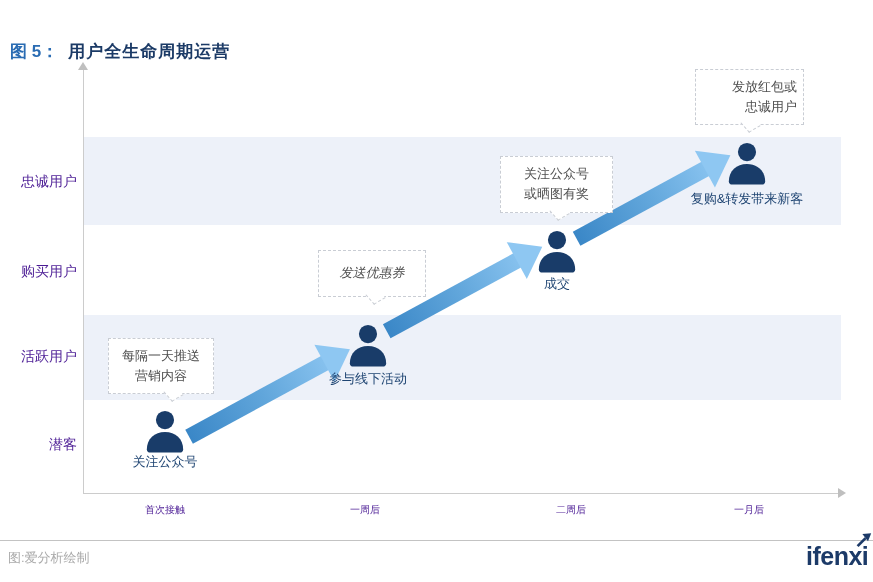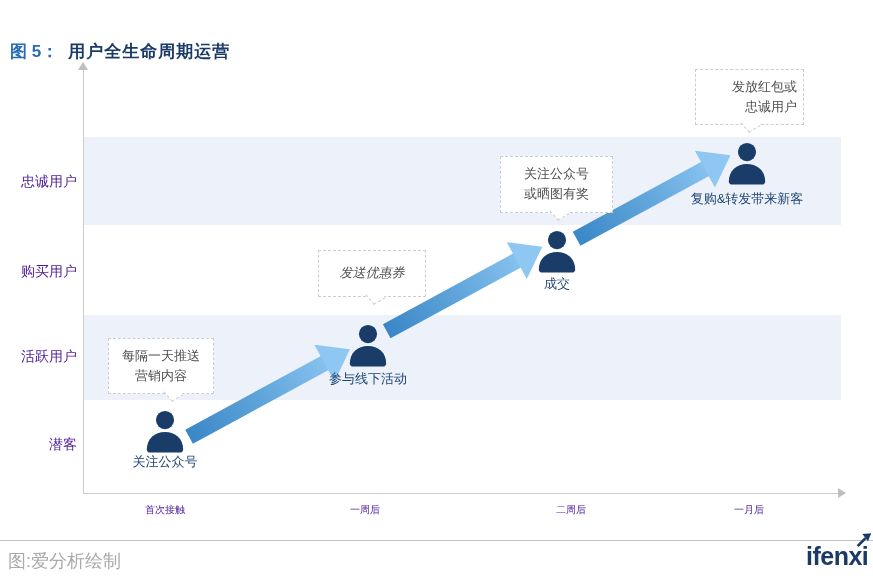--- a/index.html
+++ b/index.html
@@ -64,21 +64,21 @@
   .b1 .tail{left:58px;}
   .b2{left:318px;top:250px;width:108px;height:47px;padding-top:12px;font-style:italic;}
   .b2 .tail{left:50px;}
   .b3{left:500px;top:156px;width:113px;height:57px;}
   .b3 .tail{left:52px;}
   .b4{left:695px;top:69px;width:109px;height:56px;text-align:right;}
   .b4 .tail{left:48px;}
 
   
   .sep{left:0;top:540px;width:873px;height:1px;background:#c3c3c3;}
-  .source{left:8px;top:549px;font-size:18px;color:#aaaaaa;}
+  .source{left:8px;top:549px;font-size:13px;color:#aaaaaa;}
   .logo{left:806px;top:542px;font-size:25px;font-weight:bold;color:#1c3a68;letter-spacing:-0.5px;}
   .logo .logo-arrow{position:absolute;right:-4px;top:-9px;}
 </style>
 </head>
 <body>
 
 <div class="abs title">
   <span class="fig">图 5：</span><span class="txt">用户全生命周期运营</span>
 </div>
 

